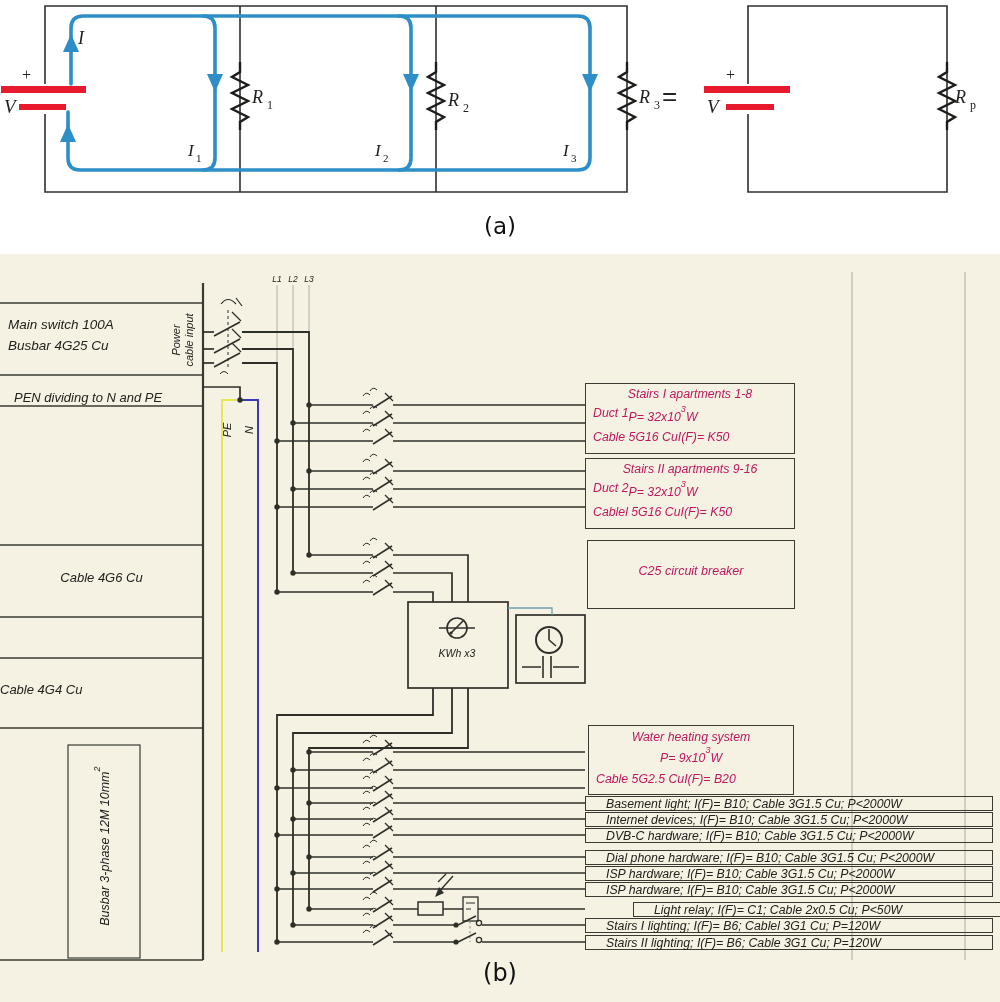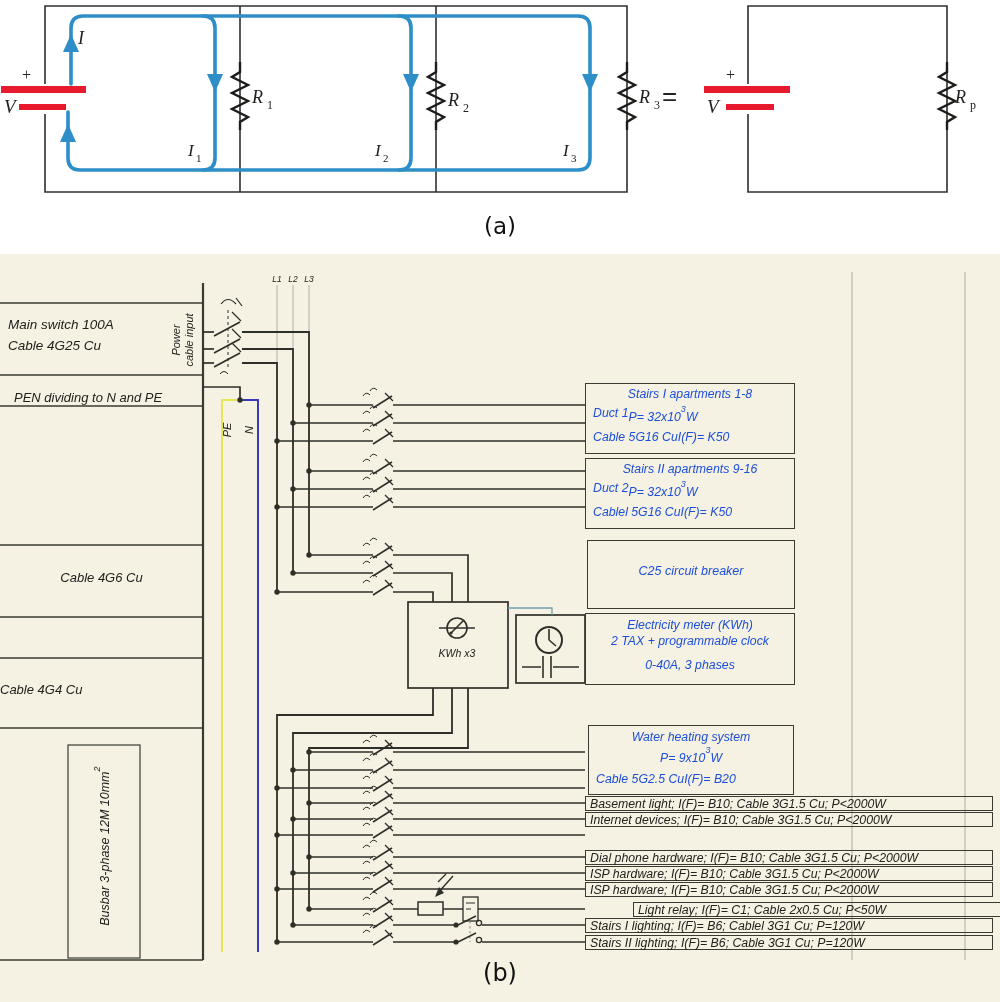--- a/index.html
+++ b/index.html
@@ -6,27 +6,27 @@
   #stage{position:relative;width:1000px;height:1002px;background:#fff;overflow:hidden;
          font-family:"Liberation Sans",sans-serif;}
   svg{position:absolute;left:0;top:0;}
   .caption{position:absolute;left:0;width:100%;text-align:center;color:#111;
            font-family:"DejaVu Sans",sans-serif;}
   #cap-a{top:213px;font-size:23px;}
   #cap-b{top:959px;font-size:24px;}
   #panelB{position:absolute;left:0;top:254px;width:1000px;height:748px;background:#f5f2e4;}
   .lbl{position:absolute;font-style:italic;color:#22211d;white-space:nowrap;}
   .rot{transform:rotate(-90deg);transform-origin:center center;text-align:center;}
-  .bx{position:absolute;border:1.3px solid #3a3a33;background:transparent;color:#1d4ed8;
+  .bx{position:absolute;border:1.3px solid #3a3a33;background:transparent;color:#be185d;
       font-style:italic;}
   .bx .ln{position:absolute;left:0;width:100%;text-align:center;line-height:13px;}
   .bx .pair{position:absolute;left:0;width:100%;display:flex;justify-content:flex-start;
       box-sizing:border-box;padding:0 7px;line-height:13px;}
   .row{position:absolute;left:585px;width:408px;height:15px;border:1.2px solid #3a3a33;
-       font-style:italic;font-size:12.3px;line-height:14px;padding-left:4px;box-sizing:border-box;
+       font-style:italic;font-size:12.3px;line-height:14px;padding-left:20px;box-sizing:border-box;
        white-space:nowrap;color:#22211d;background:transparent;}
   sup.s{font-size:9px;position:relative;top:-4px;}
   text{fill:#22211d;}
   .it{font-style:italic;}
 </style>
 </head>
 <body>
 
 <div id="stage">
 
@@ -276,21 +276,21 @@
       </g>
       <text x="227" y="180" text-anchor="middle" font-size="11" class="it" transform="rotate(-90 227 176)">PE</text>
       <text x="249" y="180" text-anchor="middle" font-size="11" class="it" transform="rotate(-90 249 176)">N</text>
       <g transform="rotate(-90 184 86)" font-size="11" class="it">
         <text x="184" y="82" text-anchor="middle">Power</text>
         <text x="184" y="95" text-anchor="middle">cable input</text>
       </g>
     </svg>
 
     <div class="lbl" style="left:8px;top:63px;font-size:13.5px;">Main switch 100A</div>
-    <div class="lbl" style="left:8px;top:84px;font-size:13.5px;">Cable 4G25 Cu</div>
+    <div class="lbl" style="left:8px;top:84px;font-size:13.5px;">Busbar 4G25 Cu</div>
     <div class="lbl" style="left:14px;top:128px;font-size:13px;margin-top:8px;">PEN dividing to N and PE</div>
     <div class="lbl" style="left:0;top:316px;width:203px;text-align:center;font-size:13px;">Cable 4G6 Cu</div>
     <div class="lbl" style="left:0;top:428px;width:203px;text-align:left;font-size:13px;">Cable 4G4 Cu</div>
     <div class="lbl rot" style="left:4px;top:584px;width:200px;font-size:12.5px;"><span>Busbar 3-phase 12M 10mm</span><sup class="s">2</sup></div>
 
     <div class="bx" style="left:585px;top:129px;width:208px;height:69px;font-size:12.3px;">
       <div class="ln" style="top:4px;">Stairs I apartments 1-8</div>
       <div class="pair" style="top:23px;">
           <span>Duct 1</span>
           <span><span>P= 32x10</span><sup class="s">3</sup><span>W</span></span>
@@ -306,37 +306,33 @@
           <span>Duct 2</span>
           <span><span>P= 32x10</span><sup class="s">3</sup><span>W</span></span>
         </div>
       <div class="pair" style="top:47px;">
           <span>Cablel 5G16 Cu</span>
           <span>I(F)= K50</span>
         </div>
     </div>
     <div class="bx" style="left:587px;top:286px;width:206px;height:67px;font-size:12.5px;">
       <div class="ln" style="top:24px;">C25 circuit breaker</div>
-    </div>
-    <div class="bx" style="left:585px;top:359px;width:208px;height:70px;font-size:12.3px;">
-      <div class="ln" style="top:5px;">Electricity meter (KWh)</div>
-      <div class="ln" style="top:21px;">2 TAX + programmable clock</div>
-      <div class="ln" style="top:45px;">0-40A, 3 phases</div>
     </div>
     <div class="bx" style="left:588px;top:471px;width:204px;height:68px;font-size:12.3px;">
       <div class="ln" style="top:5px;">Water heating system</div>
       <div class="ln" style="top:22px;"><span>P= 9x10</span><sup class="s">3</sup><span>W</span></div>
       <div class="pair" style="top:47px;">
           <span>Cable 5G2.5 Cu</span>
           <span>I(F)= B20</span>
         </div>
     </div>
 
     <div class="row" style="top:542px;">Basement light; I(F)= B10; Cable 3G1.5 Cu; P&lt;2000W</div>
     <div class="row" style="top:558px;">Internet devices; I(F)= B10; Cable 3G1.5 Cu; P&lt;2000W</div>
+    <div class="row" style="top:574px;">DVB-C hardware; I(F)= B10; Cable 3G1.5 Cu; P&lt;2000W</div>
     <div class="row" style="top:596px;">Dial phone hardware; I(F)= B10; Cable 3G1.5 Cu; P&lt;2000W</div>
     <div class="row" style="top:612px;">ISP hardware; I(F)= B10; Cable 3G1.5 Cu; P&lt;2000W</div>
     <div class="row" style="top:628px;">ISP hardware; I(F)= B10; Cable 3G1.5 Cu; P&lt;2000W</div>
     <div class="row" style="top:648px;margin-left:48px;">Light relay; I(F)= C1; Cable 2x0.5 Cu; P&lt;50W</div>
     <div class="row" style="top:664px;">Stairs I lighting; I(F)= B6; Cablel 3G1 Cu; P=120W</div>
     <div class="row" style="top:681px;">Stairs II lighting; I(F)= B6; Cable 3G1 Cu; P=120W</div>
   </div>
 
   <div id="cap-b" class="caption">(b)</div>
 </div>

